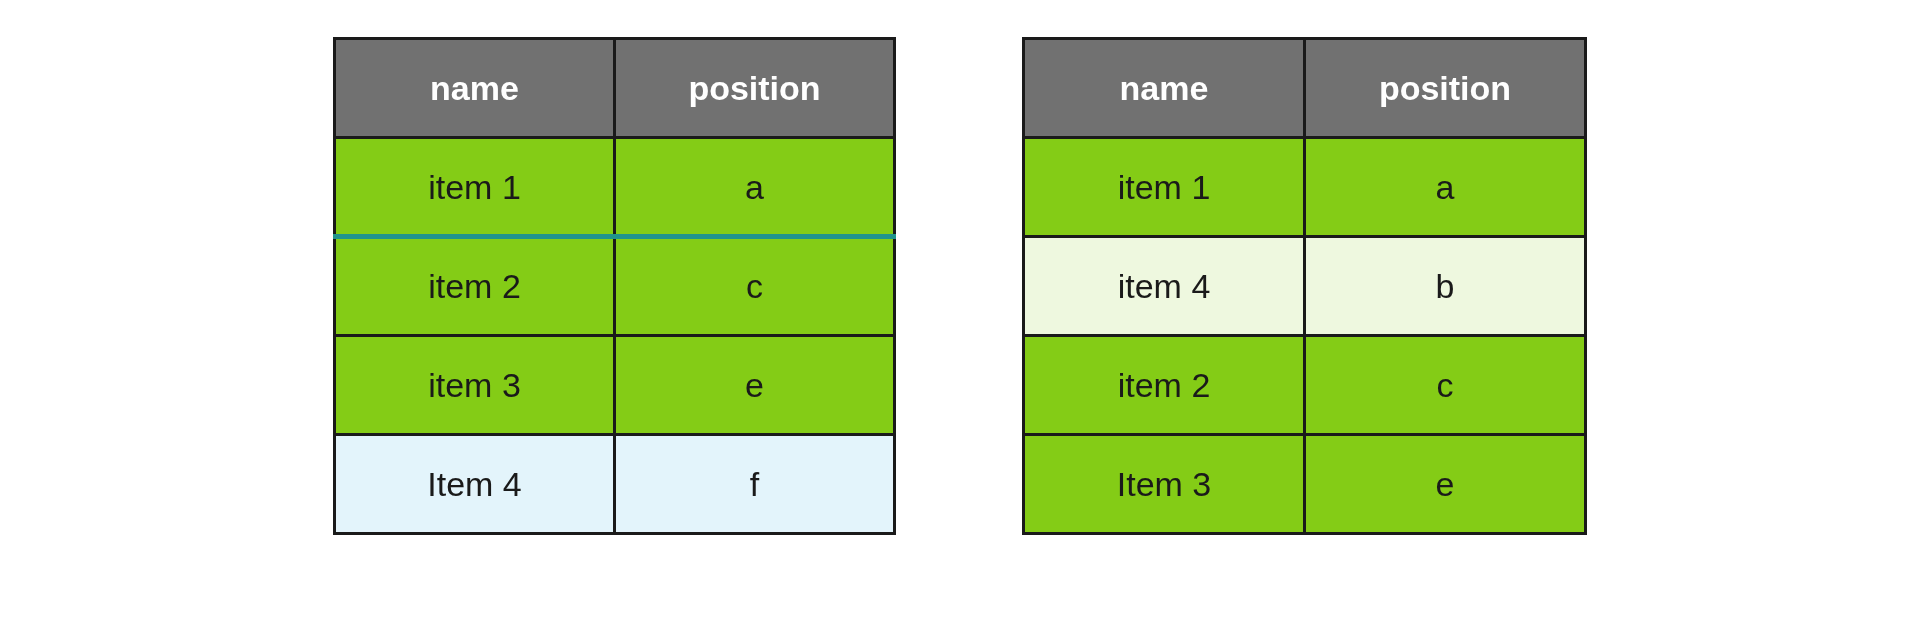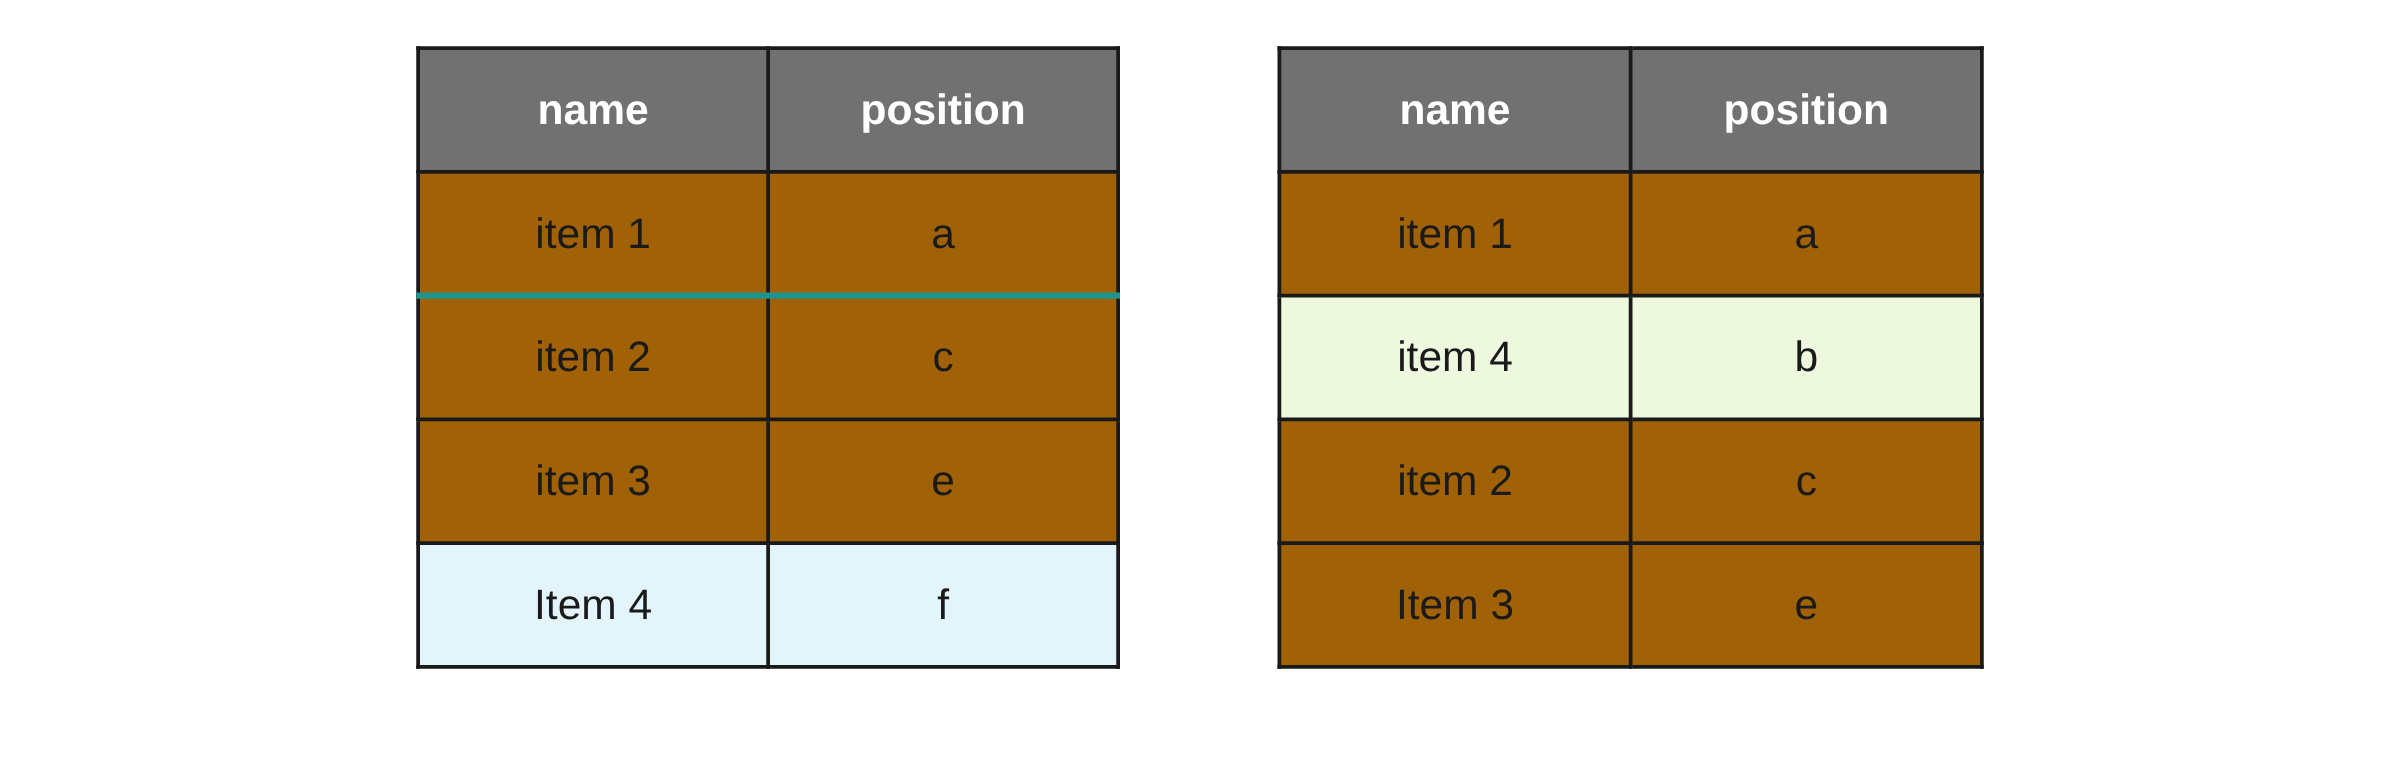--- a/index.html
+++ b/index.html
@@ -37,21 +37,21 @@
   table.data-table th,
   table.data-table td {
     border: 3px solid var(--border);
     height: 96px;
     padding: 0;
     text-align: center;
     vertical-align: middle;
     font-size: 34px;
     width: 50%;
     color: var(--cell-text);
-    background: #a16207;
+    background: #84cc16;
   }
   table.data-table th {
     background: var(--header-bg);
     color: var(--header-text);
     font-weight: bold;
   }
   tr.hl-blue td  { background: var(--highlight-blue); }
   tr.hl-green td { background: var(--highlight-green); }
   .drop-indicator {
     position: absolute;

